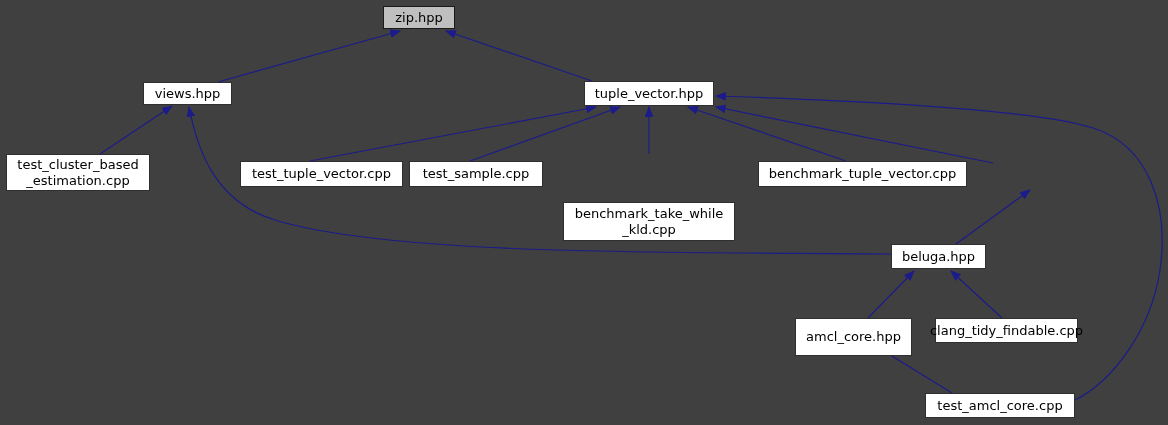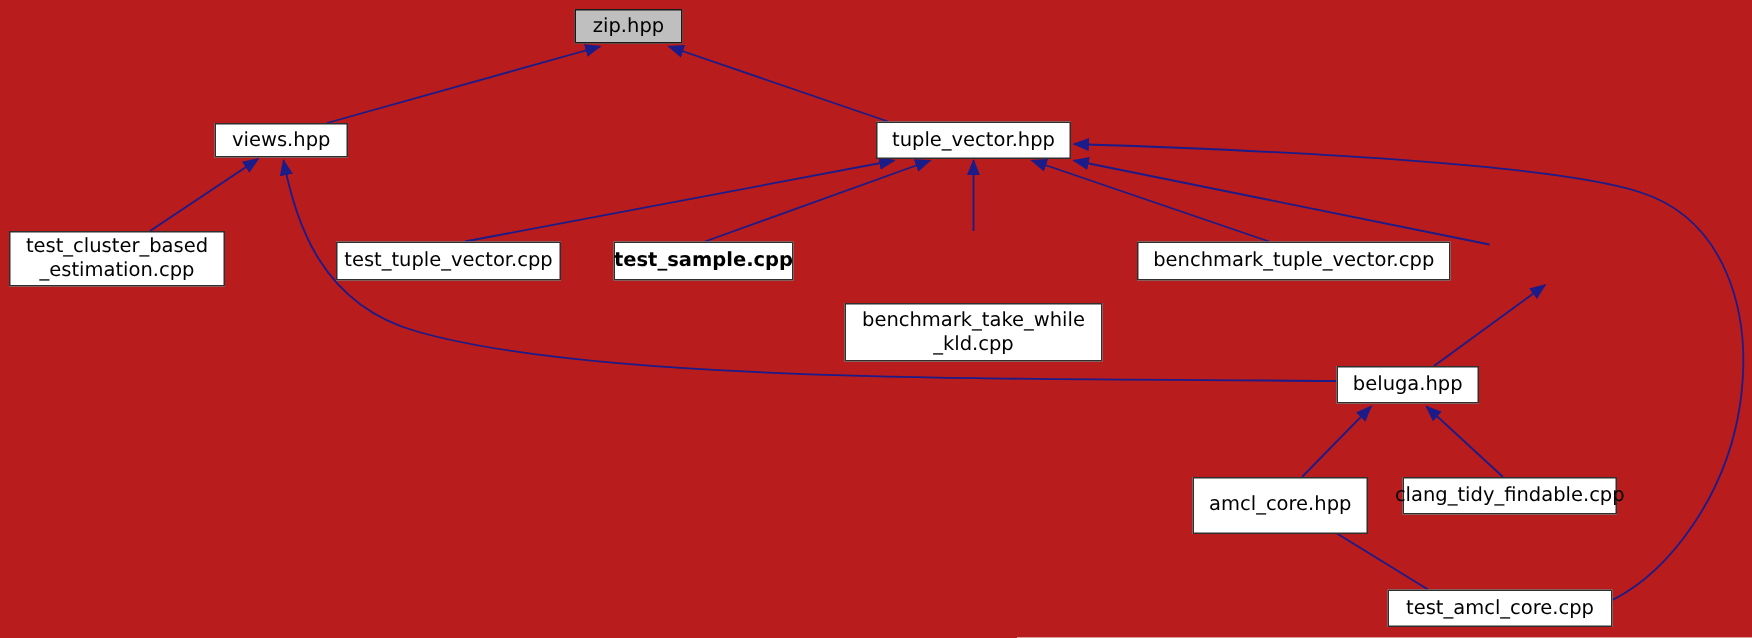--- a/index.html
+++ b/index.html
@@ -5,21 +5,21 @@
   html, body {
     margin: 0;
     padding: 0;
     background: #ffffff;
     font-family: "DejaVu Sans", "Liberation Sans", sans-serif;
   }
   .graph-canvas {
     position: relative;
     width: 1168px;
     height: 425px;
-    background: #b91c1c;
+    background: #404040;
     overflow: hidden;
   }
   .edge-layer {
     position: absolute;
     left: 0;
     top: 0;
     width: 1168px;
     height: 425px;
   }
   .edge-layer path.edge {
@@ -73,22 +73,22 @@
         <path class="edge" d="M 1002 318 L 951 271" stroke="#1b1b8a" marker-end="url(#arrowhead)"></path>
         <path class="edge" d="M 952 393 L 874 345" stroke="#1b1b8a" marker-end="url(#arrowhead)"></path>
       </g>
   </svg>
 
 <div class="node highlighted" style="left: 383px; top: 6px; width: 72px; height: 23px;">zip.hpp</div>
     <div class="node" style="left: 143px; top: 82px; width: 89px; height: 23px;">views.hpp</div>
     <div class="node" style="left: 584px; top: 81px; width: 130px; height: 25px;">tuple_vector.hpp</div>
     <div class="node" style="left: 6px; top: 154px; width: 144px; height: 37px;">test_cluster_based
 _estimation.cpp</div>
-    <div class="node" style="left: 224px; top: 161px; width: 150px; height: 26px;">test_tuple_vector.cpp</div>
-    <div class="node" style="left: 409px; top: 161px; width: 120px; height: 26px; font-weight: bold;">test_sample.cpp</div>
+    <div class="node" style="left: 240px; top: 161px; width: 163px; height: 26px;">test_tuple_vector.cpp</div>
+    <div class="node" style="left: 409px; top: 161px; width: 134px; height: 26px;">test_sample.cpp</div>
     <div class="node" style="left: 563px; top: 154px; width: 172px; height: 39px; margin-top: 48px;">benchmark_take_while
 _kld.cpp</div>
     <div class="node" style="left: 758px; top: 161px; width: 209px; height: 26px; text-align: right;">benchmark_tuple_vector.cpp</div>
     <div class="node" style="left: 891px; top: 244px; width: 95px; height: 25px;">beluga.hpp</div>
     <div class="node" style="left: 795px; top: 318px; width: 117px; height: 38px;">amcl_core.hpp</div>
     <div class="node" style="left: 935px; top: 318px; width: 143px; height: 25px;">clang_tidy_findable.cpp</div>
     <div class="node" style="left: 925px; top: 393px; width: 150px; height: 25px;">test_amcl_core.cpp</div>
   </div>
 
 </body></html>

